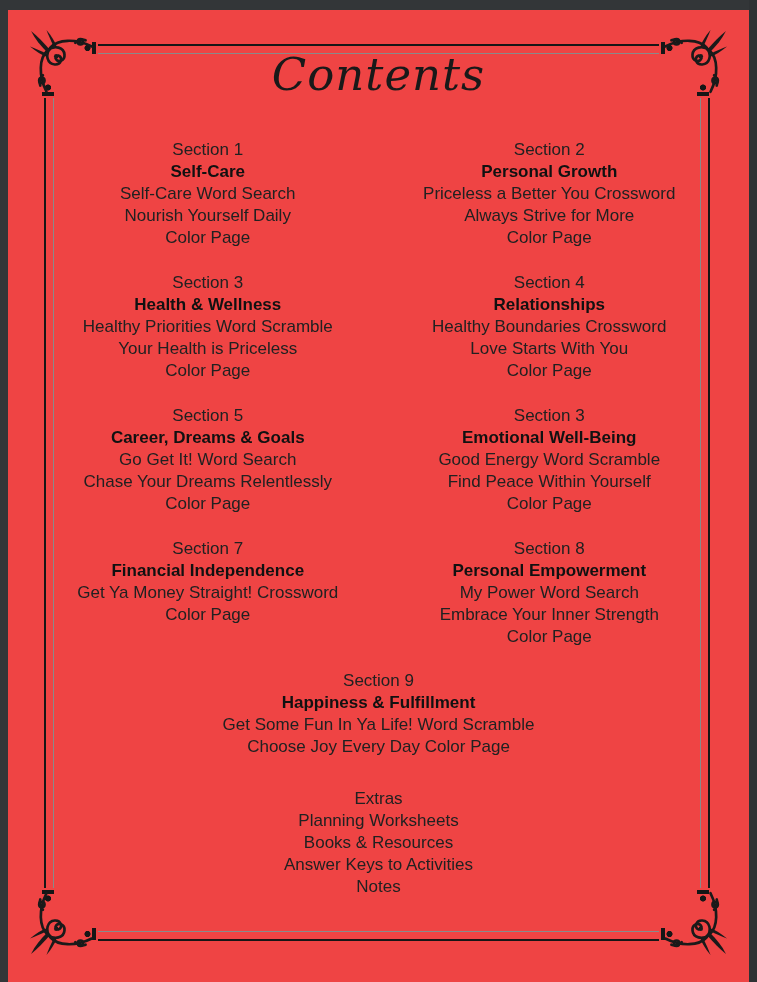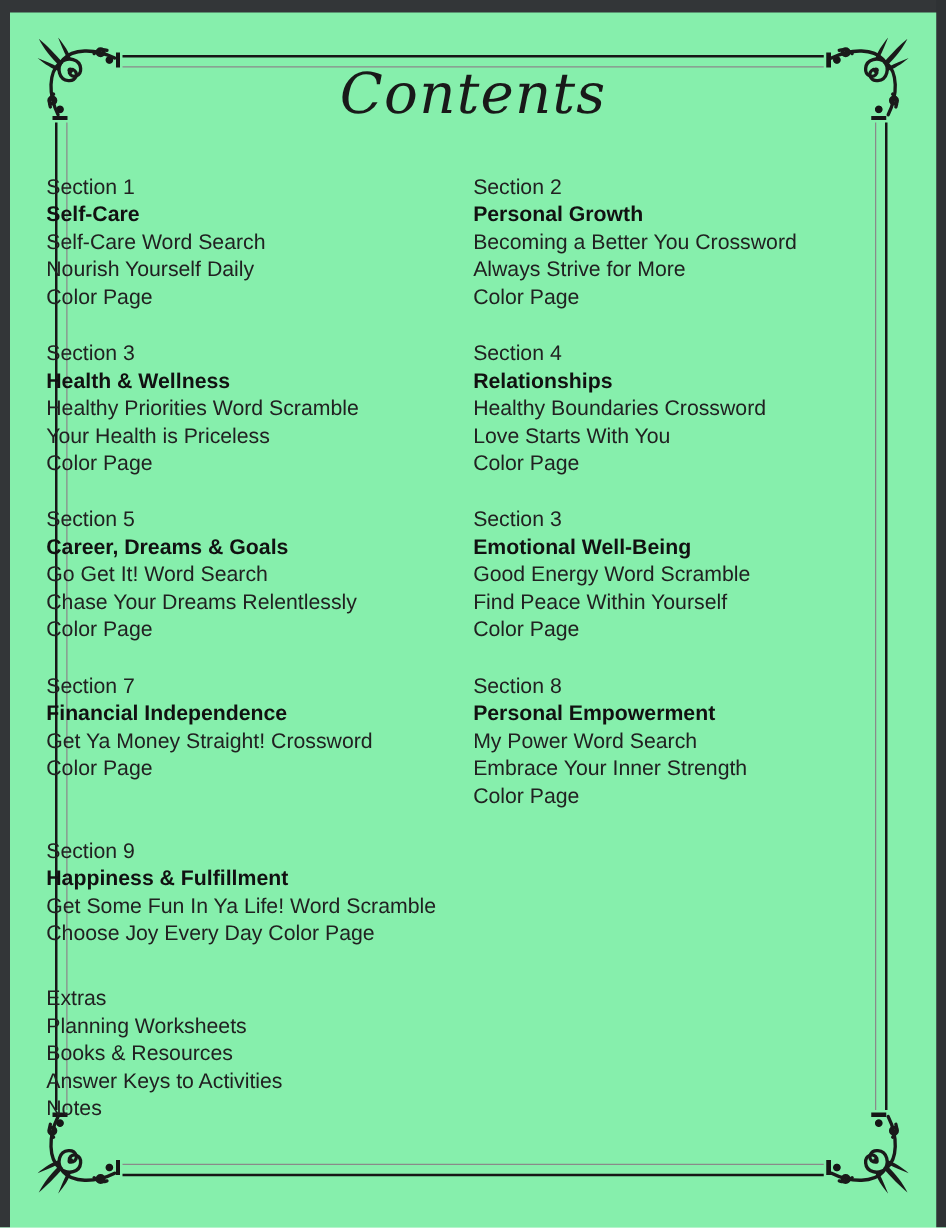--- a/index.html
+++ b/index.html
@@ -12,21 +12,21 @@
     font-family: "Liberation Sans", "DejaVu Sans", sans-serif;
     -webkit-font-smoothing: antialiased;
   }
 
   
   .band { position: absolute; background: #333638; z-index: 5; }
   .band-top   { top: 0; left: 0; right: 0; height: 10px; }
   .band-left  { top: 0; left: 0; bottom: 0; width: 8px; }
   .band-right { top: 0; right: 0; bottom: 0; width: 8px; background: #2f3234; }
 
-  .page { position: absolute; inset: 0; background: #86efac; }
+  .page { position: absolute; inset: 0; background: #ef4444; }
 
   
   .edge { position: absolute; z-index: 1; }
   .edge-top    { top: 44px;    left: 98px;  right: 98px;  height: 7px;
                  border-top: 2.5px solid #161616; border-bottom: 1.5px solid #8a8a8a; }
   .edge-bottom { bottom: 41px; left: 98px;  right: 98px;  height: 7px;
                  border-bottom: 2.5px solid #161616; border-top: 1.5px solid #8a8a8a; }
   .edge-left   { left: 44px;   top: 98px;   bottom: 94px; width: 7px;
                  border-left: 2.5px solid #161616; border-right: 1.5px solid #8a8a8a; }
   .edge-right  { right: 47px;  top: 98px;   bottom: 94px; width: 7px;
@@ -66,21 +66,21 @@
     margin: 0; text-align: center;
     font-family: "DejaVu Serif", "Liberation Serif", serif;
     font-style: italic; font-weight: 500;
     font-size: 45px; letter-spacing: 1px; color: #191919;
     z-index: 3;
   }
 
   .toc { position: absolute; top: 139px; left: 37px; right: 37px; z-index: 3; }
   .toc-grid { display: grid; grid-template-columns: 1fr 1fr; row-gap: 23px; }
 
-  .sec { text-align: left; font-size: 17px; line-height: 22px; color: #212121; }
+  .sec { text-align: center; font-size: 17px; line-height: 22px; color: #212121; }
   .sec-label { font-weight: 400; }
   .sec-title { font-weight: 700; color: #111; }
   .sec-item  { font-weight: 400; }
 
   .sec-nine   { margin-top: 22px; }
   .sec-extras { margin-top: 30px; }
 </style>
 </head>
 <body>
 
@@ -132,21 +132,21 @@
         <div class="sec-label">Section 1</div>
         <div class="sec-title">Self-Care</div>
         <div class="sec-item">Self-Care Word Search</div>
         <div class="sec-item">Nourish Yourself Daily</div>
         <div class="sec-item">Color Page</div>
       </section>
 
       <section class="sec">
         <div class="sec-label">Section 2</div>
         <div class="sec-title">Personal Growth</div>
-        <div class="sec-item">Becoming a Better You Crossword</div>
+        <div class="sec-item">Priceless a Better You Crossword</div>
         <div class="sec-item">Always Strive for More</div>
         <div class="sec-item">Color Page</div>
       </section>
 
       <section class="sec">
         <div class="sec-label">Section 3</div>
         <div class="sec-title">Health &amp; Wellness</div>
         <div class="sec-item">Healthy Priorities Word Scramble</div>
         <div class="sec-item">Your Health is Priceless</div>
         <div class="sec-item">Color Page</div>

